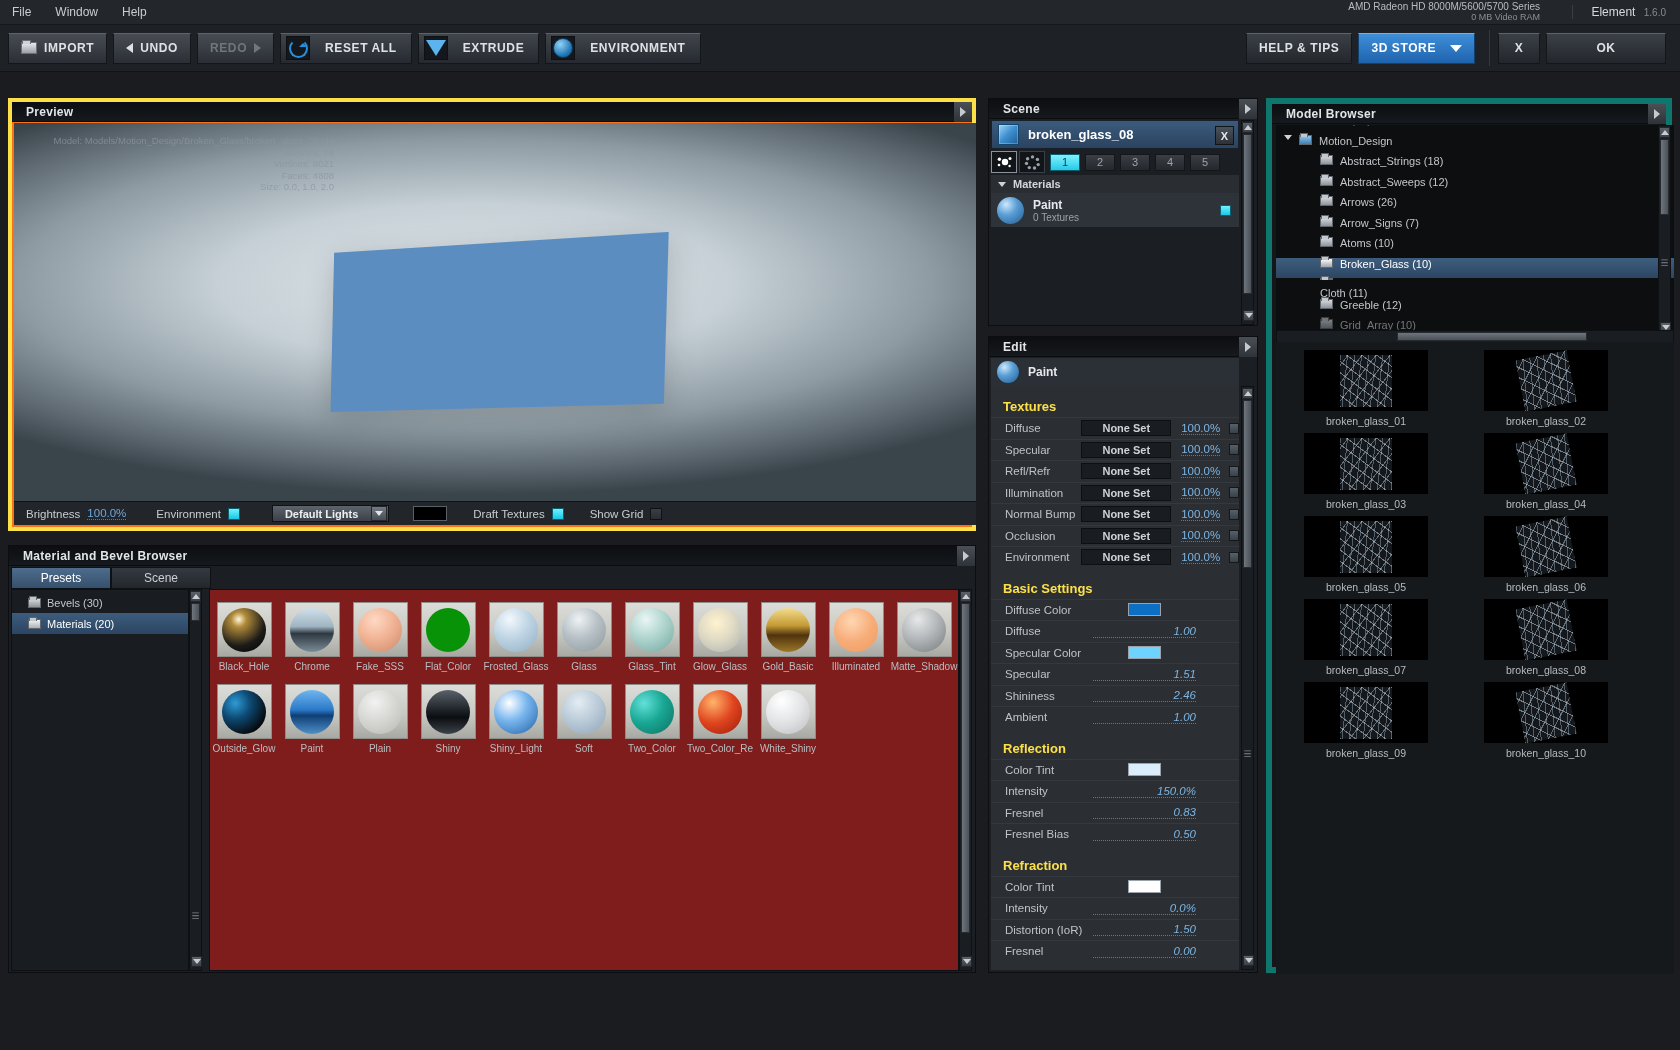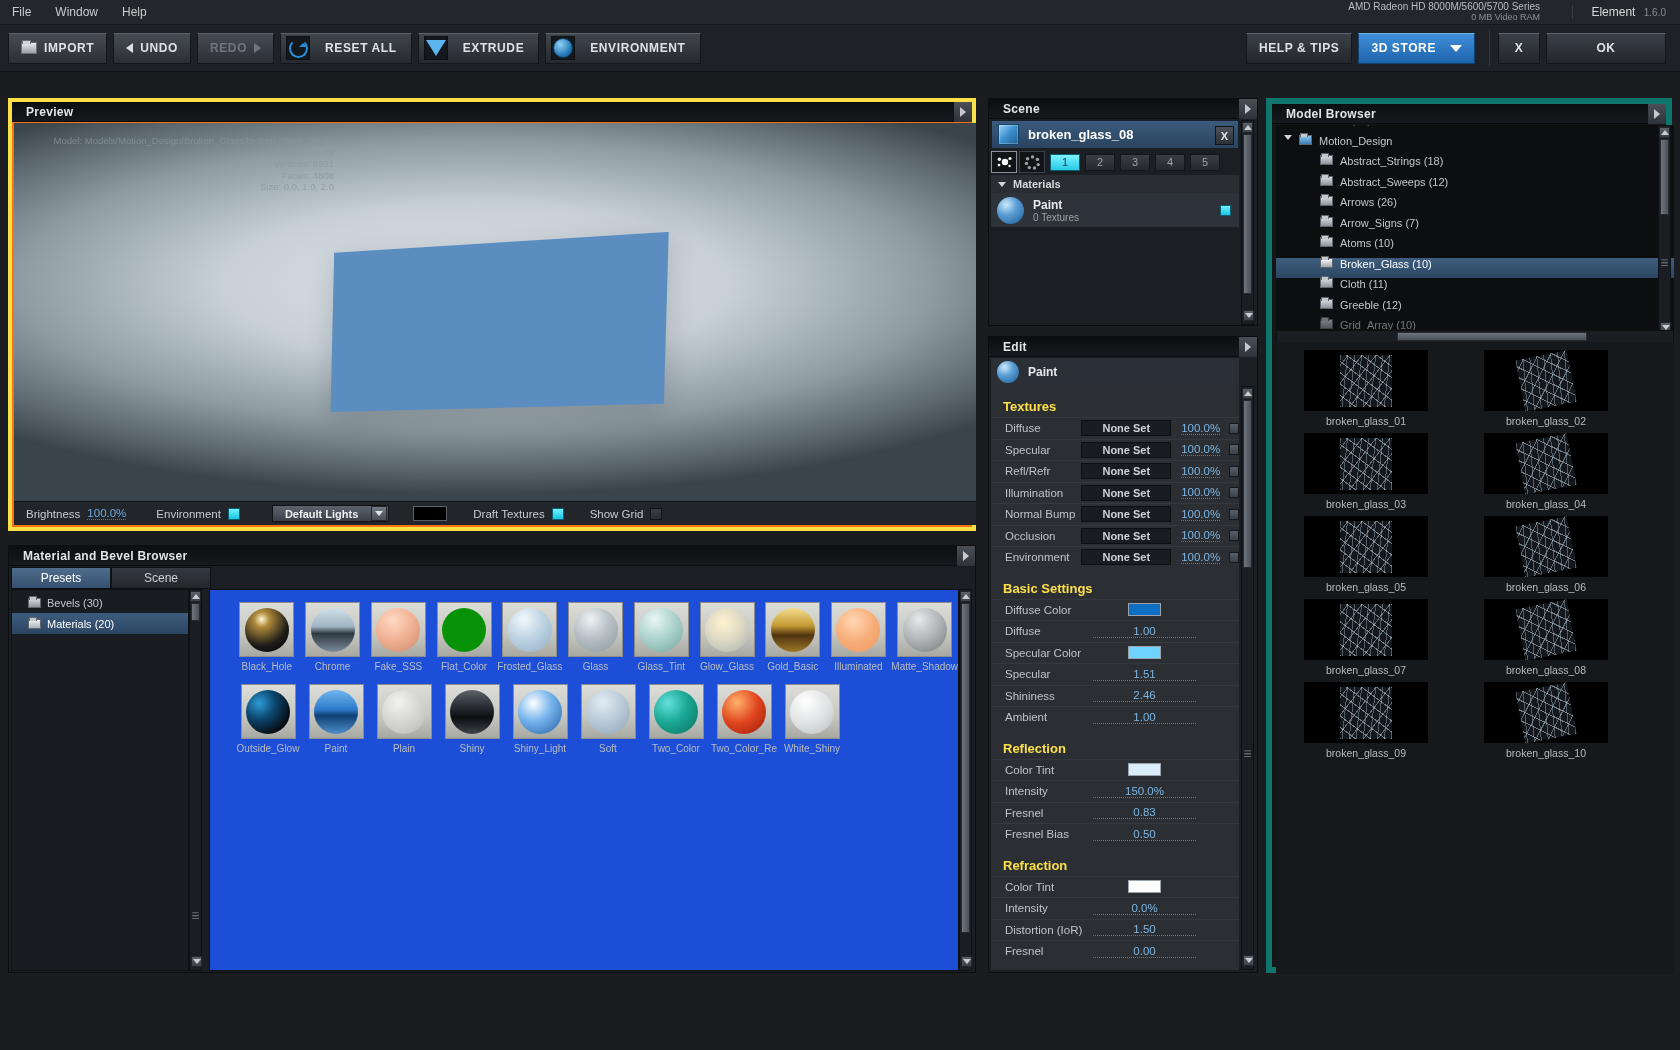--- a/index.html
+++ b/index.html
@@ -190,21 +190,21 @@
     position:absolute; left:2px; top:43px; width:178px; height:382px;
     background:#191c20; border:1px solid #0e1114;
   }
   .tree-row { display:flex; align-items:center; gap:6px; height:21px; padding-left:16px; font-size:11px; color:#c3c7cb; }
   .tree-row.sel { background: linear-gradient(to bottom,#3d5c7d,#2b4562); color:#fff; }
   .fold { width:13px; height:10px; background: linear-gradient(to bottom,#d7dbdf,#8d949b); border:1px solid #60666c; position:relative; }
   .fold:before{content:"";position:absolute;top:-3px;left:0;width:6px;height:3px;background:#c3c8cd;border:1px solid #60666c;border-bottom:none;}
   .fold.open { background: linear-gradient(to bottom,#f1f4f6,#aab1b8); }
   .mbb-grid {
     position:absolute; left:200px; top:43px; width:750px; height:382px;
-    background:#1d4ed8; border:1px solid #0e1114; padding:12px 0 0 24px;
+    background:#7f1d1d; border:1px solid #0e1114; padding:12px 0 0 0;
   }
   .mrow { display:flex; gap:0; }
   .mcell { width:68px; margin-right:0; text-align:center; }
   .sphere-thumb {
     width:55px; height:55px; margin:0 auto;
     background: linear-gradient(to bottom,#dcdcd8 0%,#c9c9c4 55%,#a9a9a4 100%);
     display:flex; align-items:center; justify-content:center;
     border:1px solid #8d8d89;
   }
   .sph { width:44px; height:44px; border-radius:50%; }
@@ -285,21 +285,21 @@
     display:flex; align-items:center; height:21.5px;
     border-top:1px solid #34393f; padding-left:14px;
   }
   .prow .plab { width:88px; font-size:11.5px; color:#bfc3c7; }
   .pbtn {
     width:103px; height:16px; background:#191c20; border:1px solid #0d1013;
     display:flex; align-items:center; justify-content:center;
     font-size:11px; font-weight:bold; color:#cfd3d7;
   }
   .pval { font-size:11.5px; color:#7cb4e2; border-bottom:1px dotted #4d7ea8; }
-  .pval.c { width:103px; text-align:center; }
+  .pval.c { width:103px; text-align:right;font-style:italic; }
   .pchk { width:11px;height:11px; margin-left:9px;
     background: linear-gradient(to bottom,#57606a,#3a4046); border:1px solid #15181b; }
   .swatch { width:33px; height:13px; border:1px solid #9aa3ac; margin-left:27px; }
   .sw-wrap { width:103px; display:flex; justify-content:center; }
 
   
   #model-browser { position:absolute; left:1266px; top:98px; width:406px; height:875px;
     background:#141619; border:6px solid #0f766e; }
   .mb-tree {
     position:absolute; left:4px; top:21px; width:398px; height:212px;
@@ -847,21 +847,21 @@
             <span>Arrow_Signs (7)</span>
           </div>
           <div class="mb-row" style="padding-left: 44px;">
             <span class="fold"></span>
             <span>Atoms (10)</span>
           </div>
           <div class="mb-row sel" style="padding-left: 44px;">
             <span class="fold" style="background: linear-gradient(rgb(255, 255, 255), rgb(159, 166, 173));"></span>
             <span>Broken_Glass (10)</span>
           </div>
-          <div class="mb-row" style="padding-left: 44px;">
+          <div class="mb-row" style="padding-left: 44px; flex-direction: column;">
             <span class="fold"></span>
             <span>Cloth (11)</span>
           </div>
           <div class="mb-row" style="padding-left: 44px;">
             <span class="fold"></span>
             <span>Greeble (12)</span>
           </div>
           <div class="mb-row clip" style="padding-left: 44px;">
             <span class="fold"></span>
             <span>Grid_Array (10)</span>

